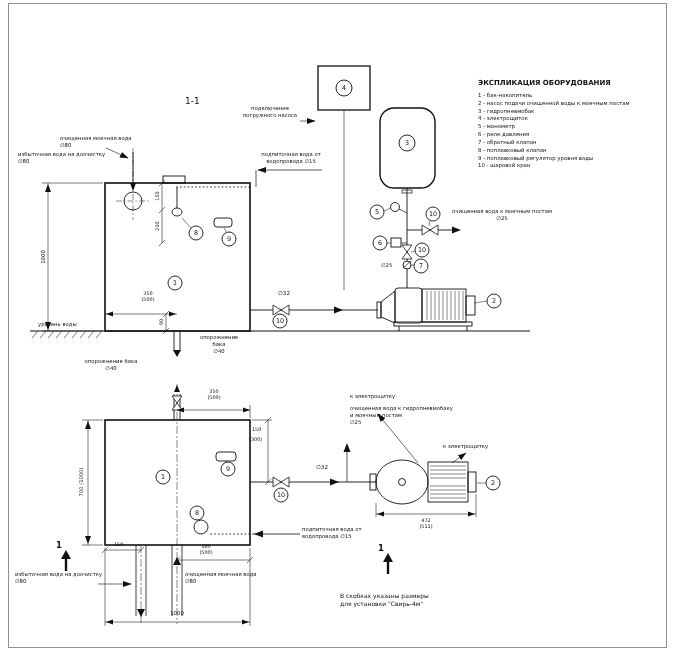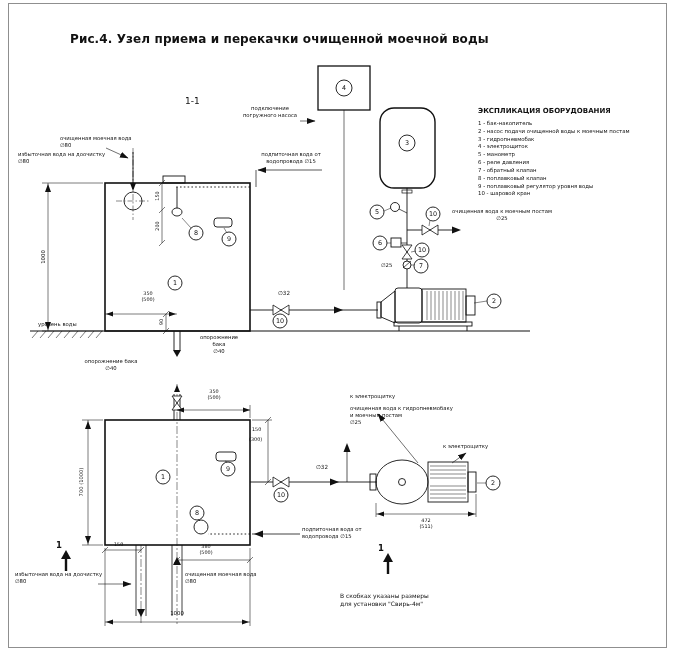--- a/index.html
+++ b/index.html
@@ -3,21 +3,21 @@
 <meta charset="utf-8">
 <style>
   * { box-sizing: border-box; }
   html, body { margin:0; padding:0; background:#e9e9e9; }
   .page { position:relative; width:673px; height:651px; background:#fff;
           font-family:"DejaVu Sans","Liberation Sans",sans-serif; color:#111; overflow:hidden; }
   .frame { position:absolute; left:8px; top:3px; width:659px; height:645px; border:1px solid #8f8f8f; }
   svg.linework { position:absolute; left:0; top:0; }
   .title { position:absolute; left:70px; top:32px; font-size:12px; font-weight:700; letter-spacing:.1px; }
   .seclbl { position:absolute; left:185px; top:96px; font-size:9px; font-weight:400; }
-  .legend { position:absolute; left:478px; top:79px; width:160px;margin-top:28px; }
+  .legend { position:absolute; left:478px; top:79px; width:160px; }
   .legend .hd { font-size:7px; font-weight:700; margin-bottom:5px; }
   .legend .it { font-size:5.4px; line-height:1.45; }
   .lbl { position:absolute; font-size:5.3px; line-height:1.3; white-space:pre-line; }
   .ctr { text-align:center; }
   .dim { position:absolute; font-size:4.9px; line-height:1.25; white-space:pre-line; }
   .rot { transform:translate(-50%,-50%) rotate(-90deg); white-space:nowrap; }
   .cnum { position:absolute; transform:translate(-50%,-50%); font-size:6.4px; }
   .cut { position:absolute; font-size:8.5px; font-weight:700; }
   .note { position:absolute; left:340px; top:592px; font-size:6px; line-height:1.4; white-space:pre-line; }
 </style>
@@ -241,21 +241,20 @@
           <circle cx="494" cy="301" r="7"></circle>
         <circle cx="163" cy="477" r="7"></circle>
           <circle cx="228" cy="469" r="7"></circle>
           <circle cx="197" cy="513" r="7"></circle>
         <circle cx="281" cy="495" r="7"></circle>
           <circle cx="493" cy="483" r="7"></circle>
       </g>
     </g>
   </svg>
 
-  <div class="title">Рис.4. Узел приема и перекачки очищенной моечной воды</div>
   <div class="seclbl">1-1</div>
 
   <div class="legend">
     <div class="hd">ЭКСПЛИКАЦИЯ ОБОРУДОВАНИЯ</div>
     <div class="it">1 - бак-накопитель</div>
     <div class="it">2 - насос подачи очищенной воды к моечным постам</div>
     <div class="it">3 - гидропневмобак</div>
     <div class="it">4 - электрощиток</div>
     <div class="it">5 - манометр</div>
     <div class="it">6 - реле давления</div>

